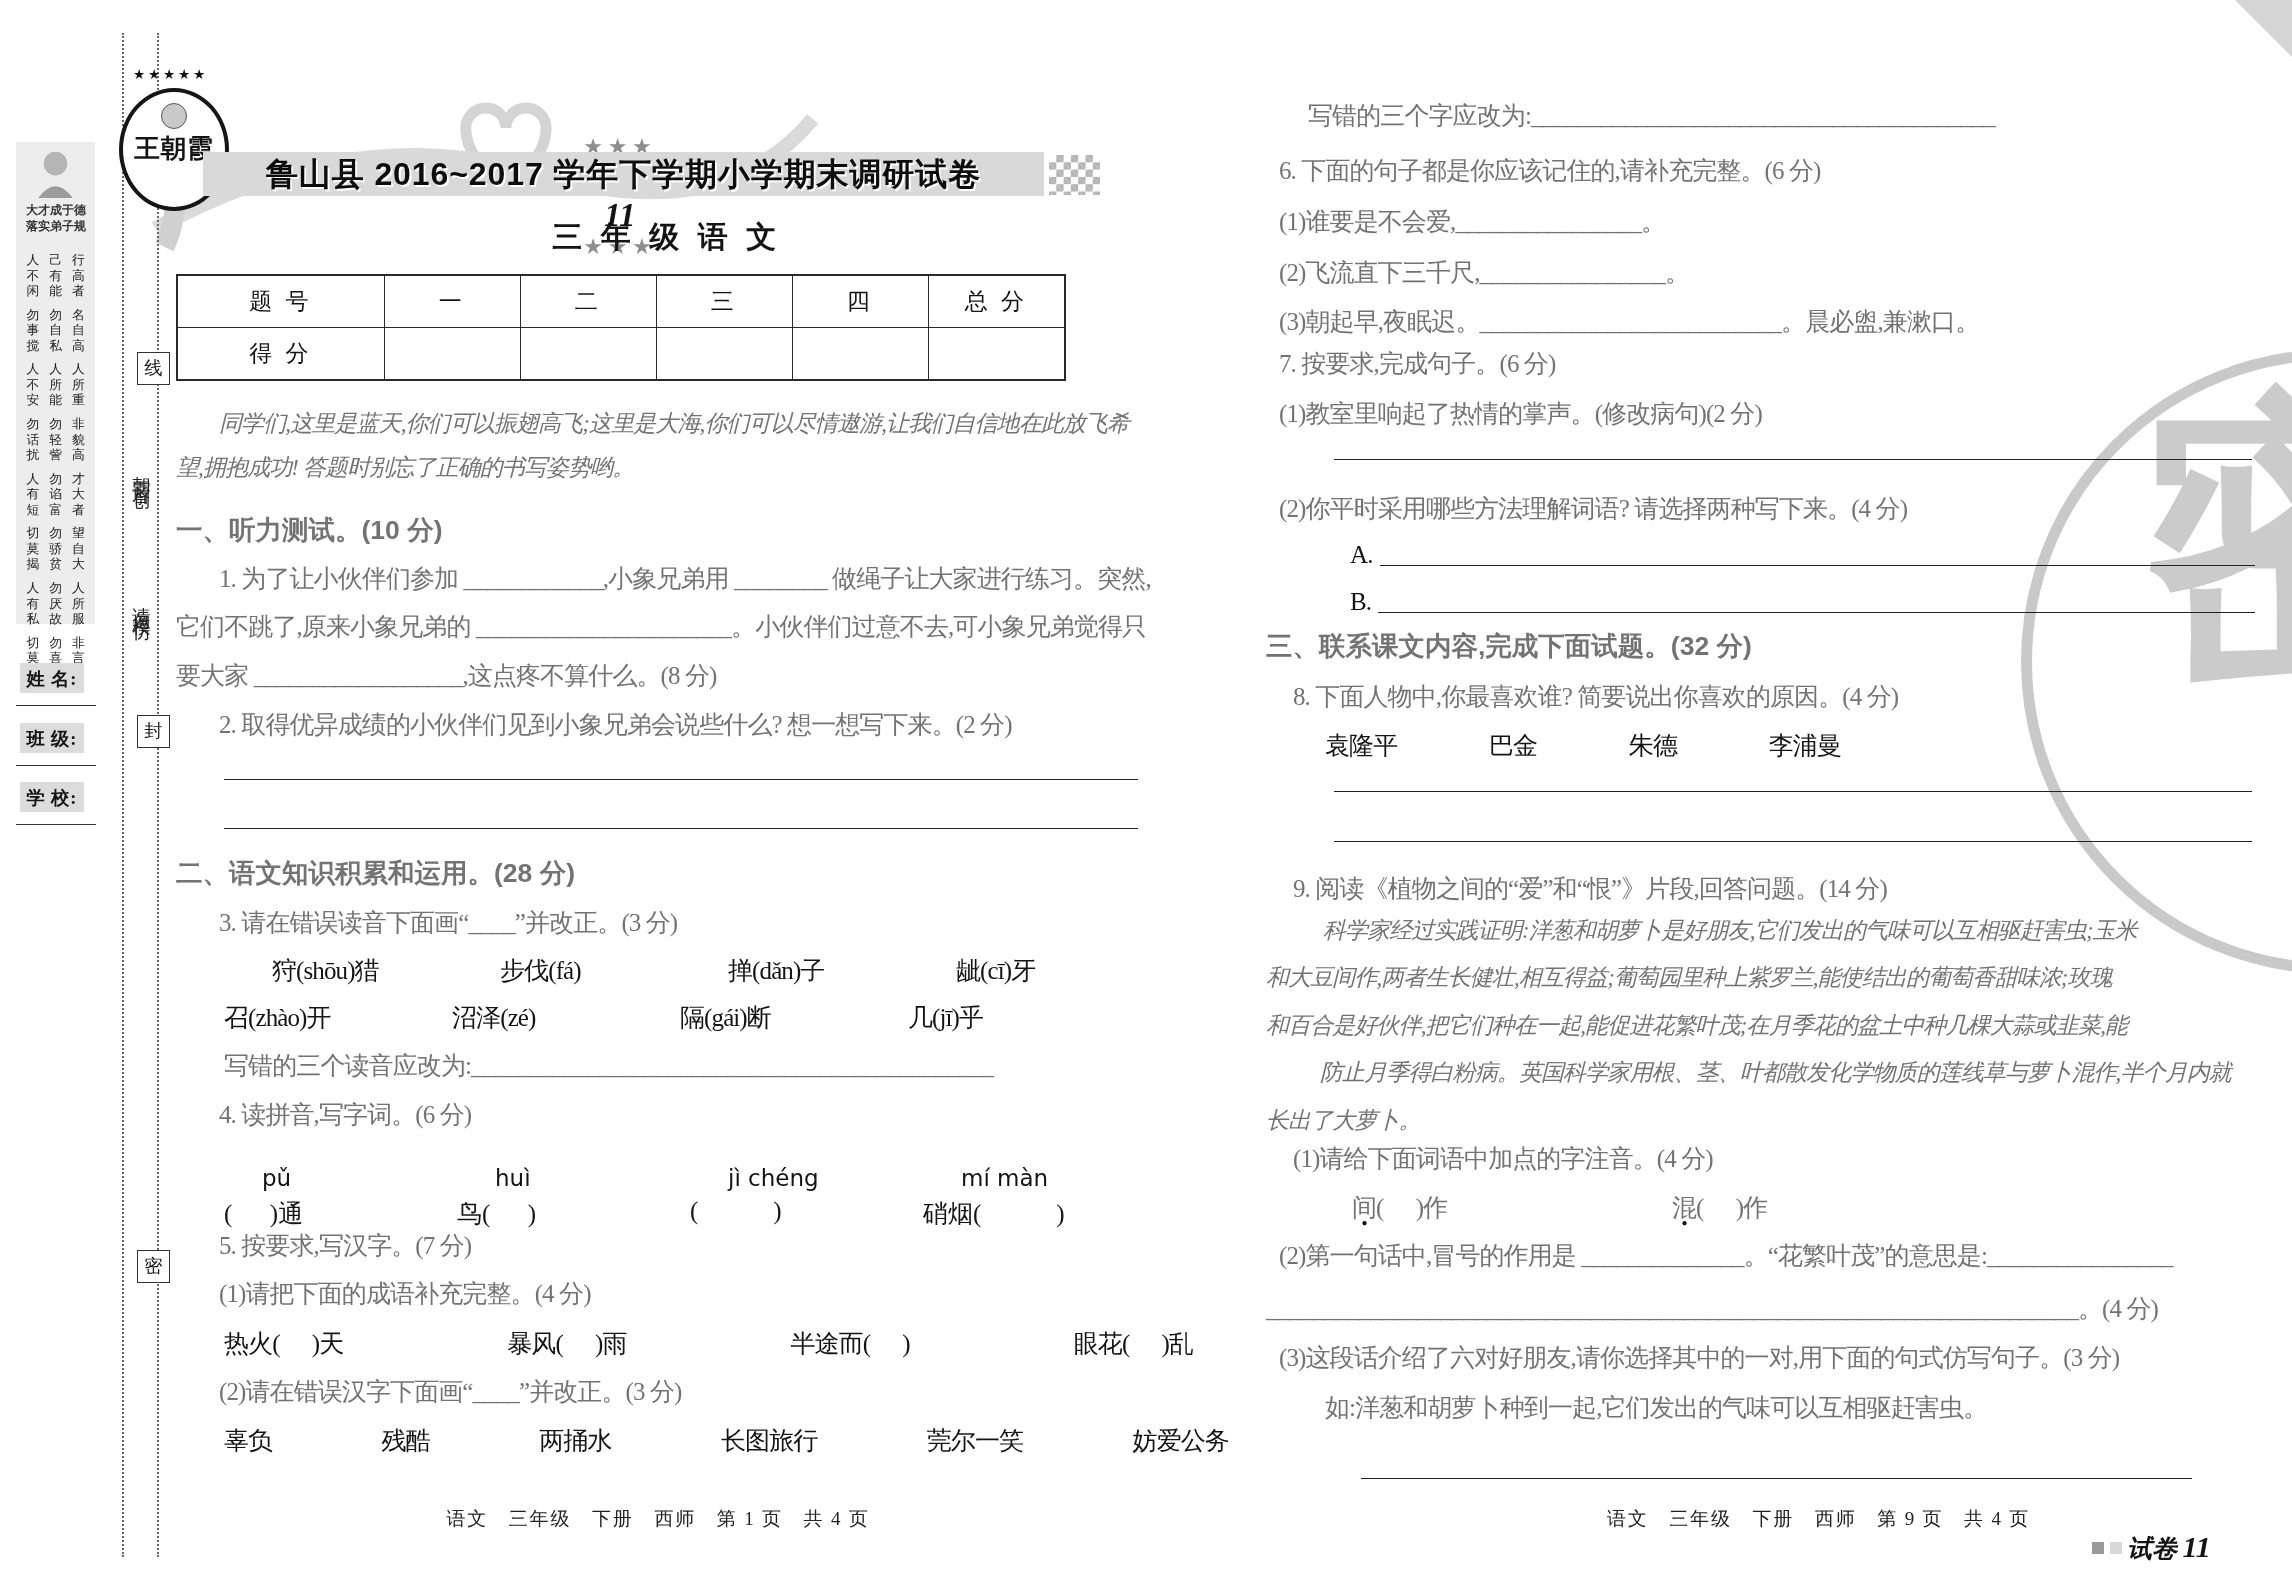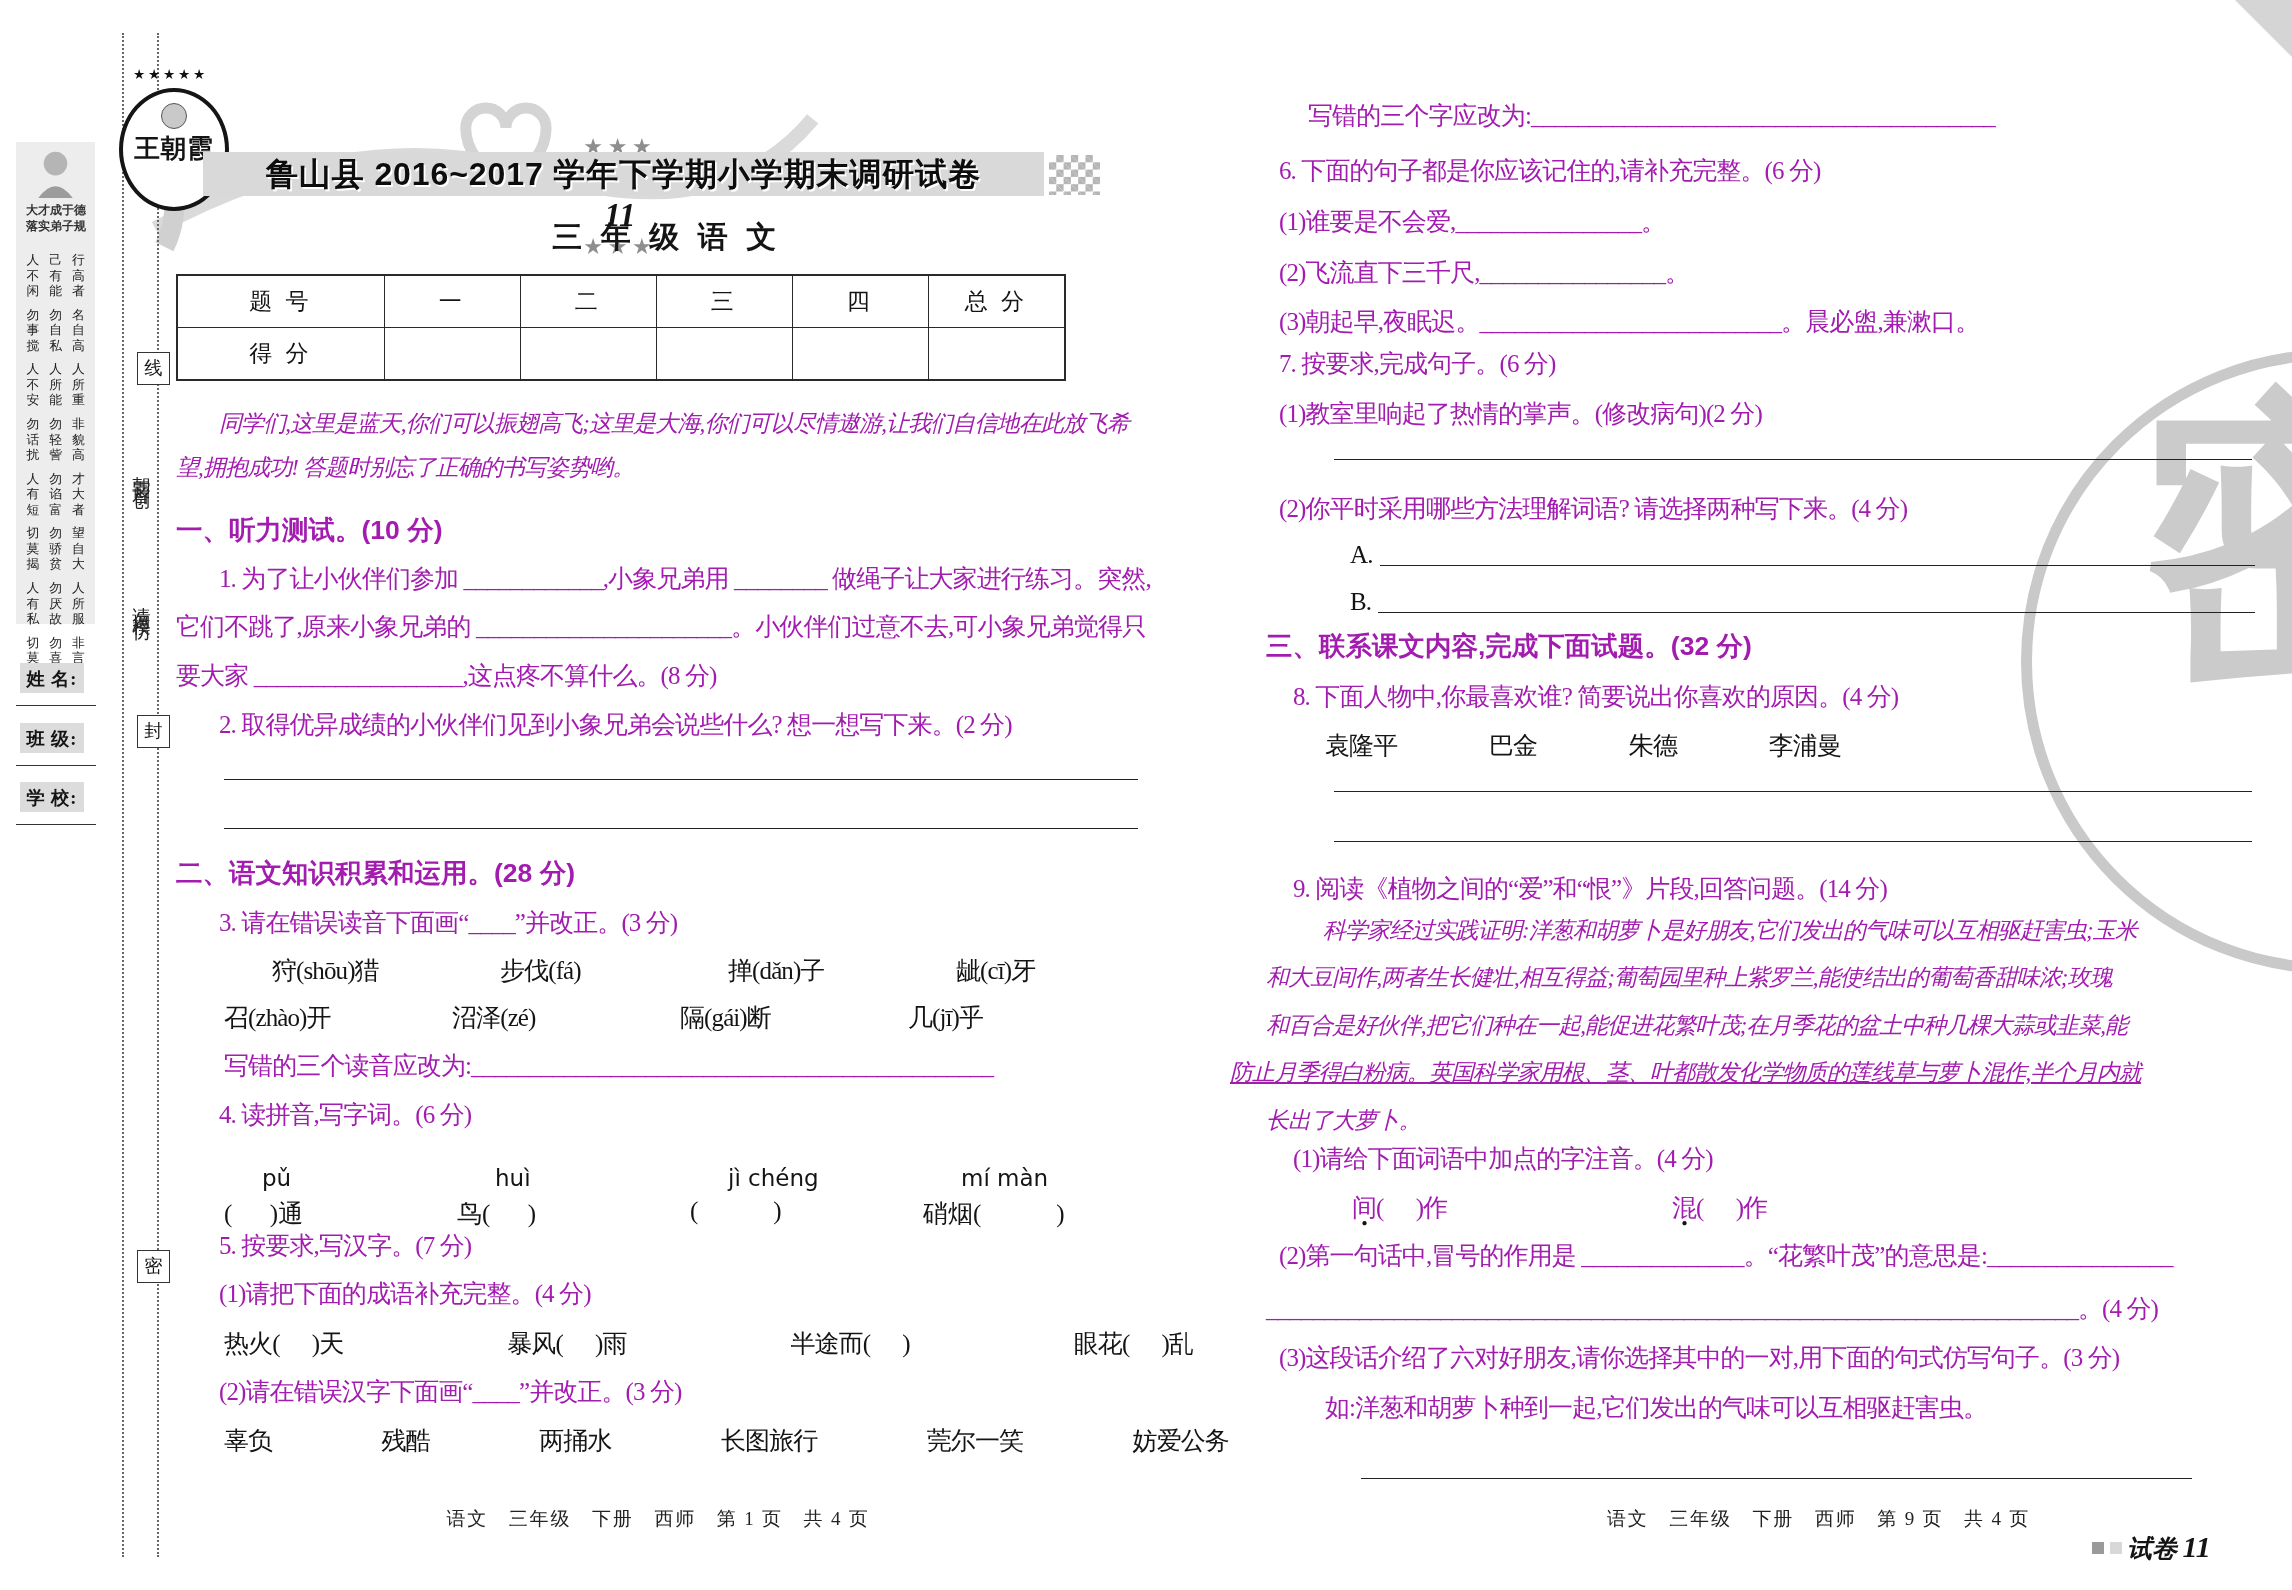--- a/index.html
+++ b/index.html
@@ -1,19 +1,19 @@
 <!DOCTYPE html>
 <html style="font-size:14.6px"><head>
 <meta charset="utf-8">
 <style>
   html,body{margin:0;padding:0;background:#fff;}
   .sheet{position:relative;width:2293px;height:1591px;background:#ffffff;overflow:hidden;
          font-family:"Liberation Serif","DejaVu Serif",serif;color:#141414;}
   .abs{position:absolute;}
-  .t{position:absolute;font-size:25px;line-height:33px;letter-spacing:-0.9px;white-space:pre;color:#a21caf;}
+  .t{position:absolute;font-size:25px;line-height:33px;letter-spacing:-0.9px;white-space:pre;color:#737373;}
   .kai{font-style:italic;font-size:23px;letter-spacing:-0.9px;}
   .hei{font-family:"Liberation Sans","DejaVu Sans",sans-serif;font-weight:bold;font-size:26.5px;letter-spacing:0;}
   .ansline{position:absolute;border-bottom:1.8px solid #222;height:0;}
   .grow-line{flex:1 1 auto;border-bottom:1.8px solid #222;margin-left:7.3px;height:24px;}
   .flexrow{position:absolute;display:flex;white-space:pre;font-size:25px;letter-spacing:-0.9px;}
   .sb{justify-content:space-between;}
   
   .dotline{position:absolute;border-left:2.7px dotted #666;width:0;}
   .sealbox{position:absolute;width:31px;height:31px;border:1.8px solid #333;background:#fff;
            text-align:center;line-height:31px;font-size:18.3px;}
@@ -279,21 +279,21 @@
     <div>朱德</div>
     <div>李浦曼</div>
   </div>
   <div class="ansline" style="left:1334px;top:791px;width:918px;"></div>
   <div class="ansline" style="left:1334px;top:841px;width:918px;"></div>
 
   <div class="t" style="left:1293px;top:872px;">9. 阅读《植物之间的“爱”和“恨”》片段,回答问题。(14 分)</div>
   <div class="t kai" style="left:1323px;top:914px;">科学家经过实践证明:洋葱和胡萝卜是好朋友,它们发出的气味可以互相驱赶害虫;玉米</div>
   <div class="t kai" style="left:1266px;top:961px;">和大豆间作,两者生长健壮,相互得益;葡萄园里种上紫罗兰,能使结出的葡萄香甜味浓;玫瑰</div>
   <div class="t kai" style="left:1266px;top:1009px;font-style:italic;">和百合是好伙伴,把它们种在一起,能促进花繁叶茂;在月季花的盆土中种几棵大蒜或韭菜,能</div>
-  <div class="t kai" style="left:1230px;top:1056px;text-decoration:underline;">防止月季得白粉病。英国科学家用根、茎、叶都散发化学物质的莲线草与萝卜混作,半个月内就</div>
+  <div class="t kai" style="left:1320px;top:1056px;">防止月季得白粉病。英国科学家用根、茎、叶都散发化学物质的莲线草与萝卜混作,半个月内就</div>
   <div class="t kai" style="left:1266px;top:1104px;">长出了大萝卜。</div>
 
   <div class="t" style="left:1293px;top:1142px;">(1)请给下面词语中加点的字注音。(4 分)</div>
   <div class="t" style="left:1352px;top:1191px;"><span class="dotchar">间</span><span>(      )作</span></div>
   <div class="t" style="left:1672px;top:1191px;"><span class="dotchar">混</span><span>(      )作</span></div>
   <div class="t" style="left:1279px;top:1239px;">(2)第一句话中,冒号的作用是 ______________。“花繁叶茂”的意思是:________________</div>
   <div class="t" style="left:1266px;top:1292px;">______________________________________________________________________。(4 分)</div>
   <div class="t" style="left:1279px;top:1341px;">(3)这段话介绍了六对好朋友,请你选择其中的一对,用下面的句式仿写句子。(3 分)</div>
   <div class="t" style="left:1325px;top:1391px;">如:洋葱和胡萝卜种到一起,它们发出的气味可以互相驱赶害虫。</div>
   <div class="ansline" style="left:1361px;top:1478px;width:831px;"></div>

